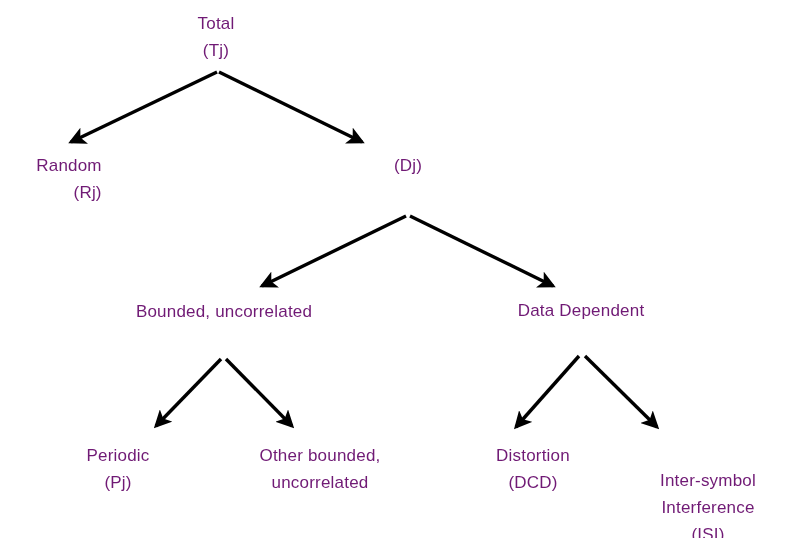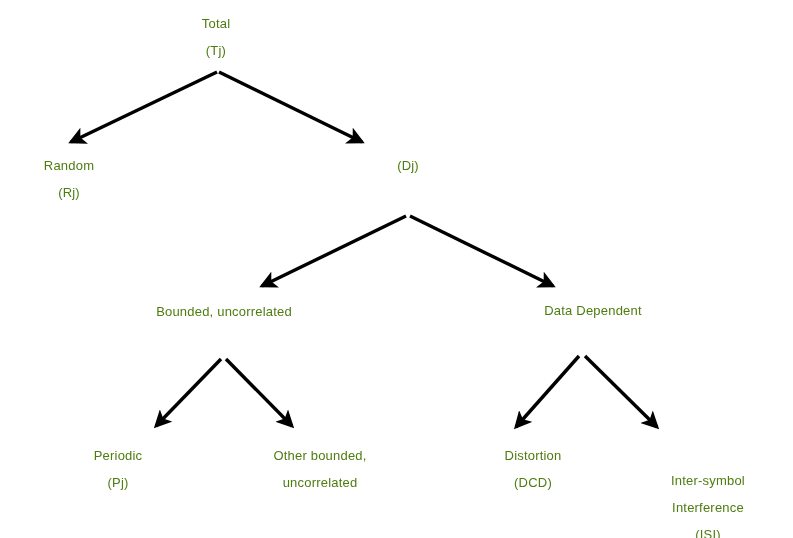--- a/index.html
+++ b/index.html
@@ -21,23 +21,23 @@
     position: absolute;
     left: 0;
     top: 0;
     width: 793px;
     height: 538px;
   }
   .node {
     position: absolute;
     transform: translateX(-50%);
     text-align: center;
-    color: #4d7c0f;
+    color: #701a75;
     font-family: "Liberation Sans", sans-serif;
-    font-size: 13px;
+    font-size: 17px;
     line-height: 27px;
     white-space: nowrap;
     letter-spacing: 0.2px;
   }
   .node .line {
     display: block;
   }
 </style>
 </head>
 <body>
@@ -60,31 +60,31 @@
         <line x1="579" y1="356" x2="516" y2="427" stroke="#000000" stroke-width="3.4" stroke-linecap="butt" marker-end="url(#arrowhead)"></line>
         <line x1="585" y1="356" x2="657" y2="427" stroke="#000000" stroke-width="3.4" stroke-linecap="butt" marker-end="url(#arrowhead)"></line>
       </g>
   </svg>
 
   <div id="nodes-layer">
       <div class="node" style="left: 216px; top: 10px;">
         <span class="line">Total</span>
         <span class="line">(Tj)</span>
       </div>
-      <div class="node" style="left: 69px; top: 152px;">
+      <div class="node" style="left: 69px; top: 152px; text-align: right;">
         <span class="line">Random</span>
         <span class="line">(Rj)</span>
       </div>
       <div class="node" style="left: 408px; top: 152px;">
         <span class="line">(Dj)</span>
       </div>
       <div class="node" style="left: 224px; top: 298px;">
         <span class="line">Bounded, uncorrelated</span>
       </div>
-      <div class="node" style="left: 581px; top: 297px; margin-left: 12px;">
+      <div class="node" style="left: 581px; top: 297px;">
         <span class="line">Data Dependent</span>
       </div>
       <div class="node" style="left: 118px; top: 442px;">
         <span class="line">Periodic</span>
         <span class="line">(Pj)</span>
       </div>
       <div class="node" style="left: 320px; top: 442px;">
         <span class="line">Other bounded,</span>
         <span class="line">uncorrelated</span>
       </div>

